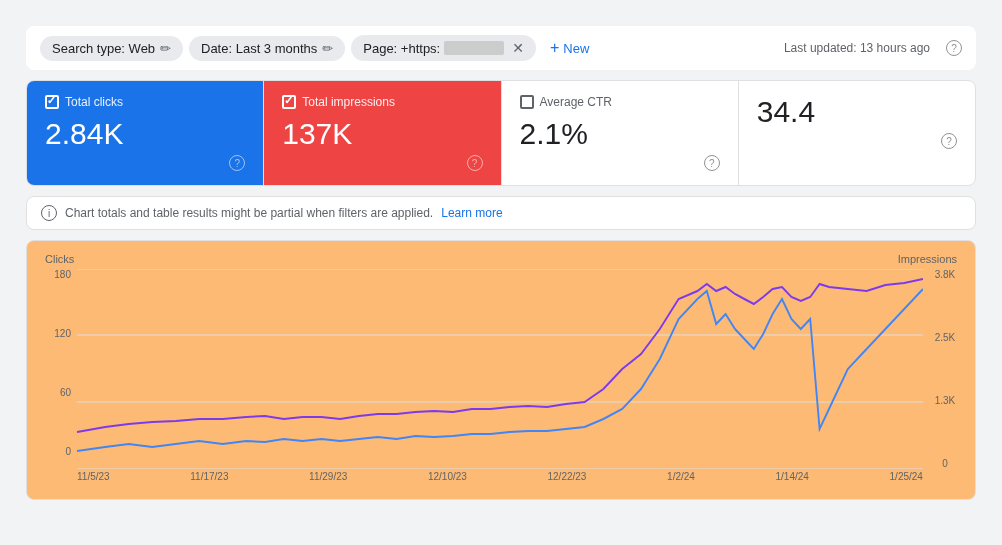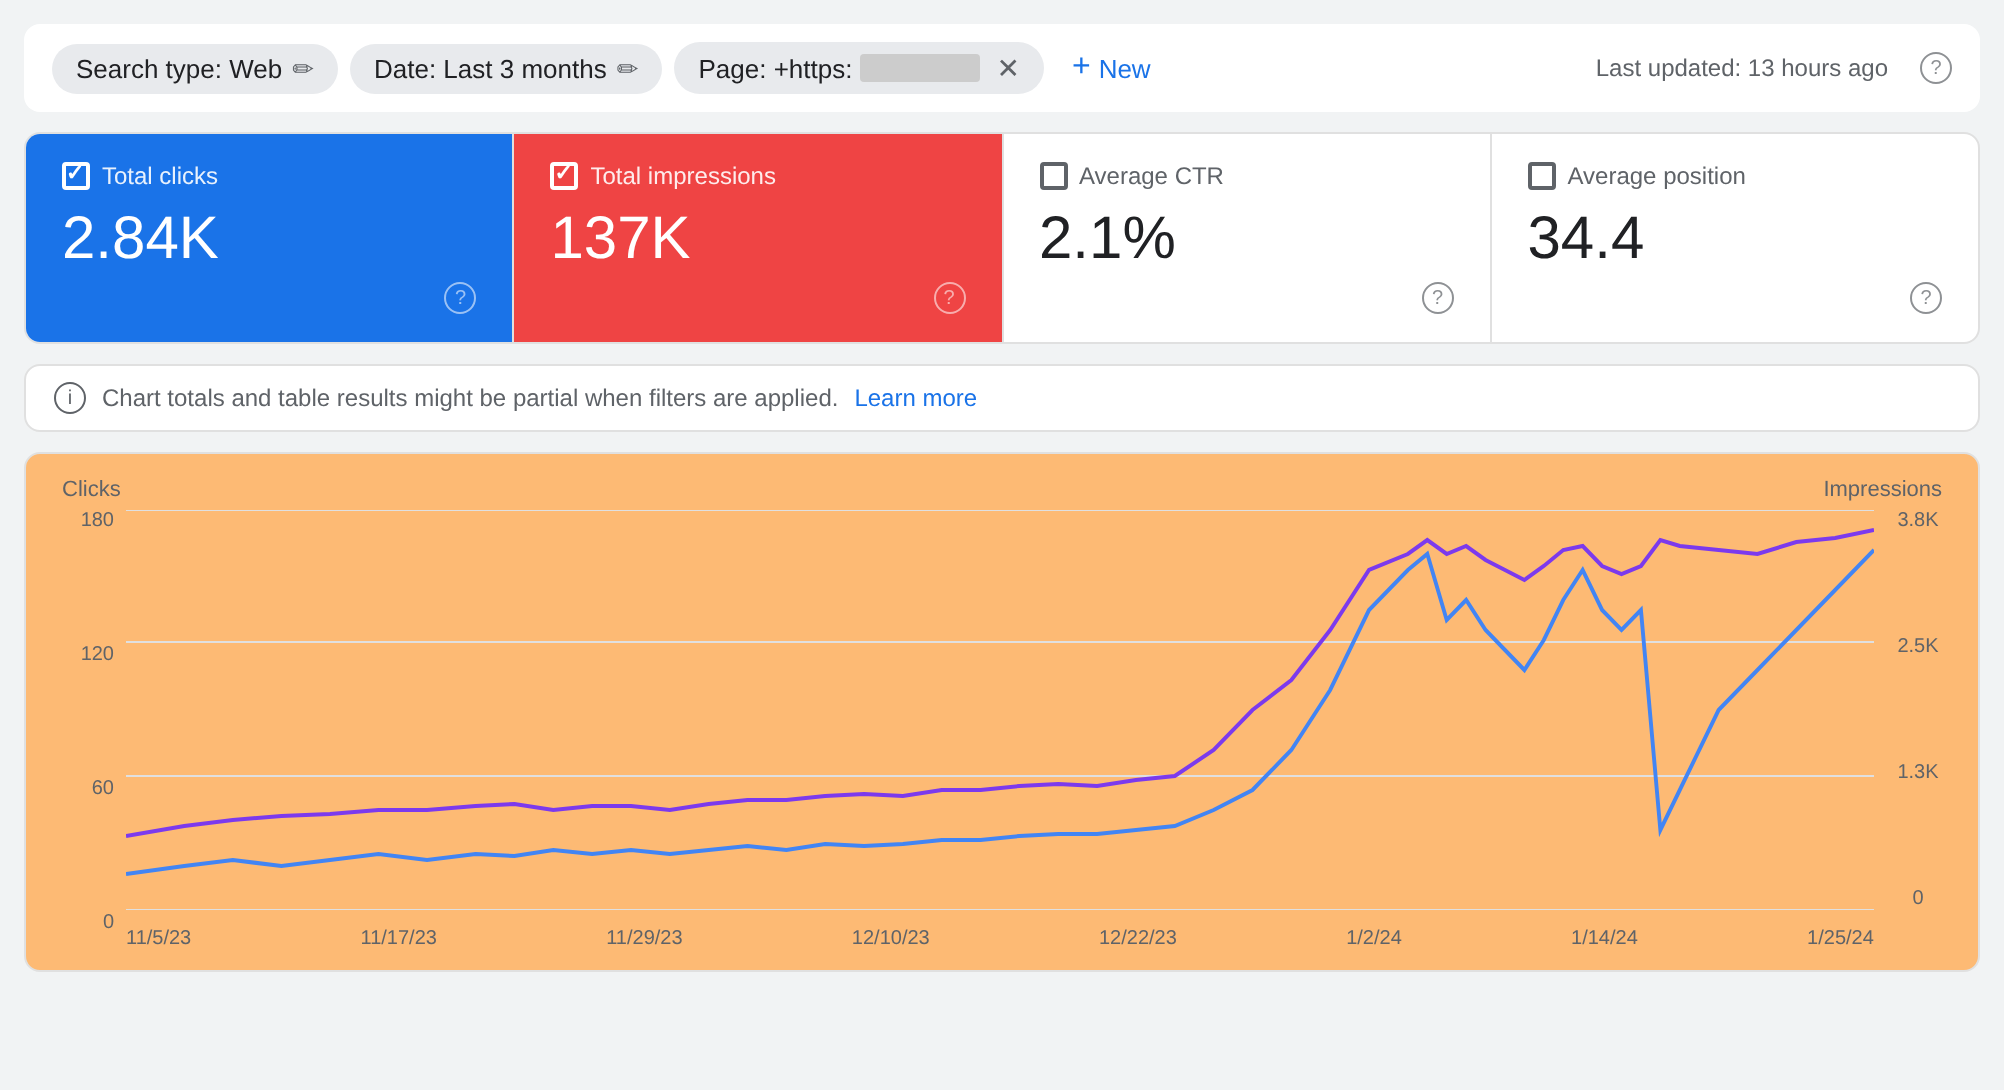--- a/index.html
+++ b/index.html
@@ -6,21 +6,21 @@
     body {
       font-family: 'Google Sans', Arial, sans-serif;
       background: #f1f3f4;
       width: 1002px;
       min-height: 545px;
       overflow: hidden;
     }
     .container {
       width: 1002px;
       background: #f1f3f4;
-      padding: 12px;
+      padding: 26px;
     }
     
     .filter-bar {
       display: flex;
       align-items: center;
       background: #fff;
       border-radius: 8px;
       padding: 8px 14px;
       margin-bottom: 10px;
       gap: 6px;
@@ -204,21 +204,21 @@
     }
     .chart-wrapper {
       position: relative;
       width: 100%;
       height: 220px;
     }
     .y-axis-left {
       position: absolute;
       left: 0;
       top: 0;
-      bottom: 8px;
+      bottom: 32px;
       width: 34px;
       display: flex;
       flex-direction: column;
       justify-content: space-between;
       align-items: flex-end;
       padding-right: 4px;
       font-size: 10px;
       color: #5f6368;
     }
     .y-axis-right {
@@ -245,21 +245,20 @@
     .x-axis-labels {
       position: absolute;
       left: 36px;
       right: 38px;
       bottom: 0;
       height: 18px;
       display: flex;
       justify-content: space-between;
       font-size: 10px;
       color: #5f6368;
-      align-items: flex-end;
     }
   </style>
 </head>
 <body>
 
 <div class="container">
 
   <div class="filter-bar">
     <button class="filter-chip">
       <span>Search type: Web</span>
@@ -313,24 +312,20 @@
         <span class="checkbox-icon" style="border-color:#5f6368;"></span>
         <span>Average CTR</span>
       </div>
       <div class="metric-value">2.1%</div>
       <div class="metric-footer">
         <span class="help-icon">?</span>
       </div>
     </div>
 
     <div class="metric-card">
-      <div class="metric-header">
-        <span class="checkbox-icon" style="border-color:#5f6368;"></span>
-        <span>Average position</span>
-      </div>
       <div class="metric-value">34.4</div>
       <div class="metric-footer">
         <span class="help-icon">?</span>
       </div>
     </div>
   </div>
 
   <div class="info-banner">
     <span style="width:16px;height:16px;border-radius:50%;border:1.5px solid #5f6368;display:inline-flex;align-items:center;justify-content:center;font-size:10px;flex-shrink:0;">i</span>
     <span>Chart totals and table results might be partial when filters are applied.</span>

